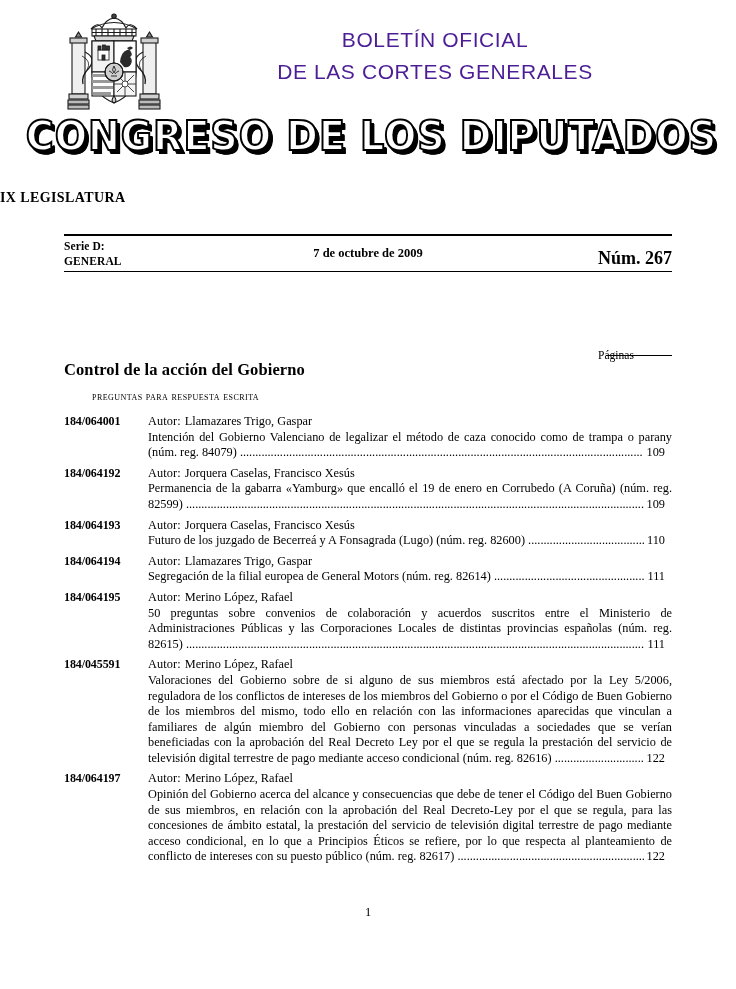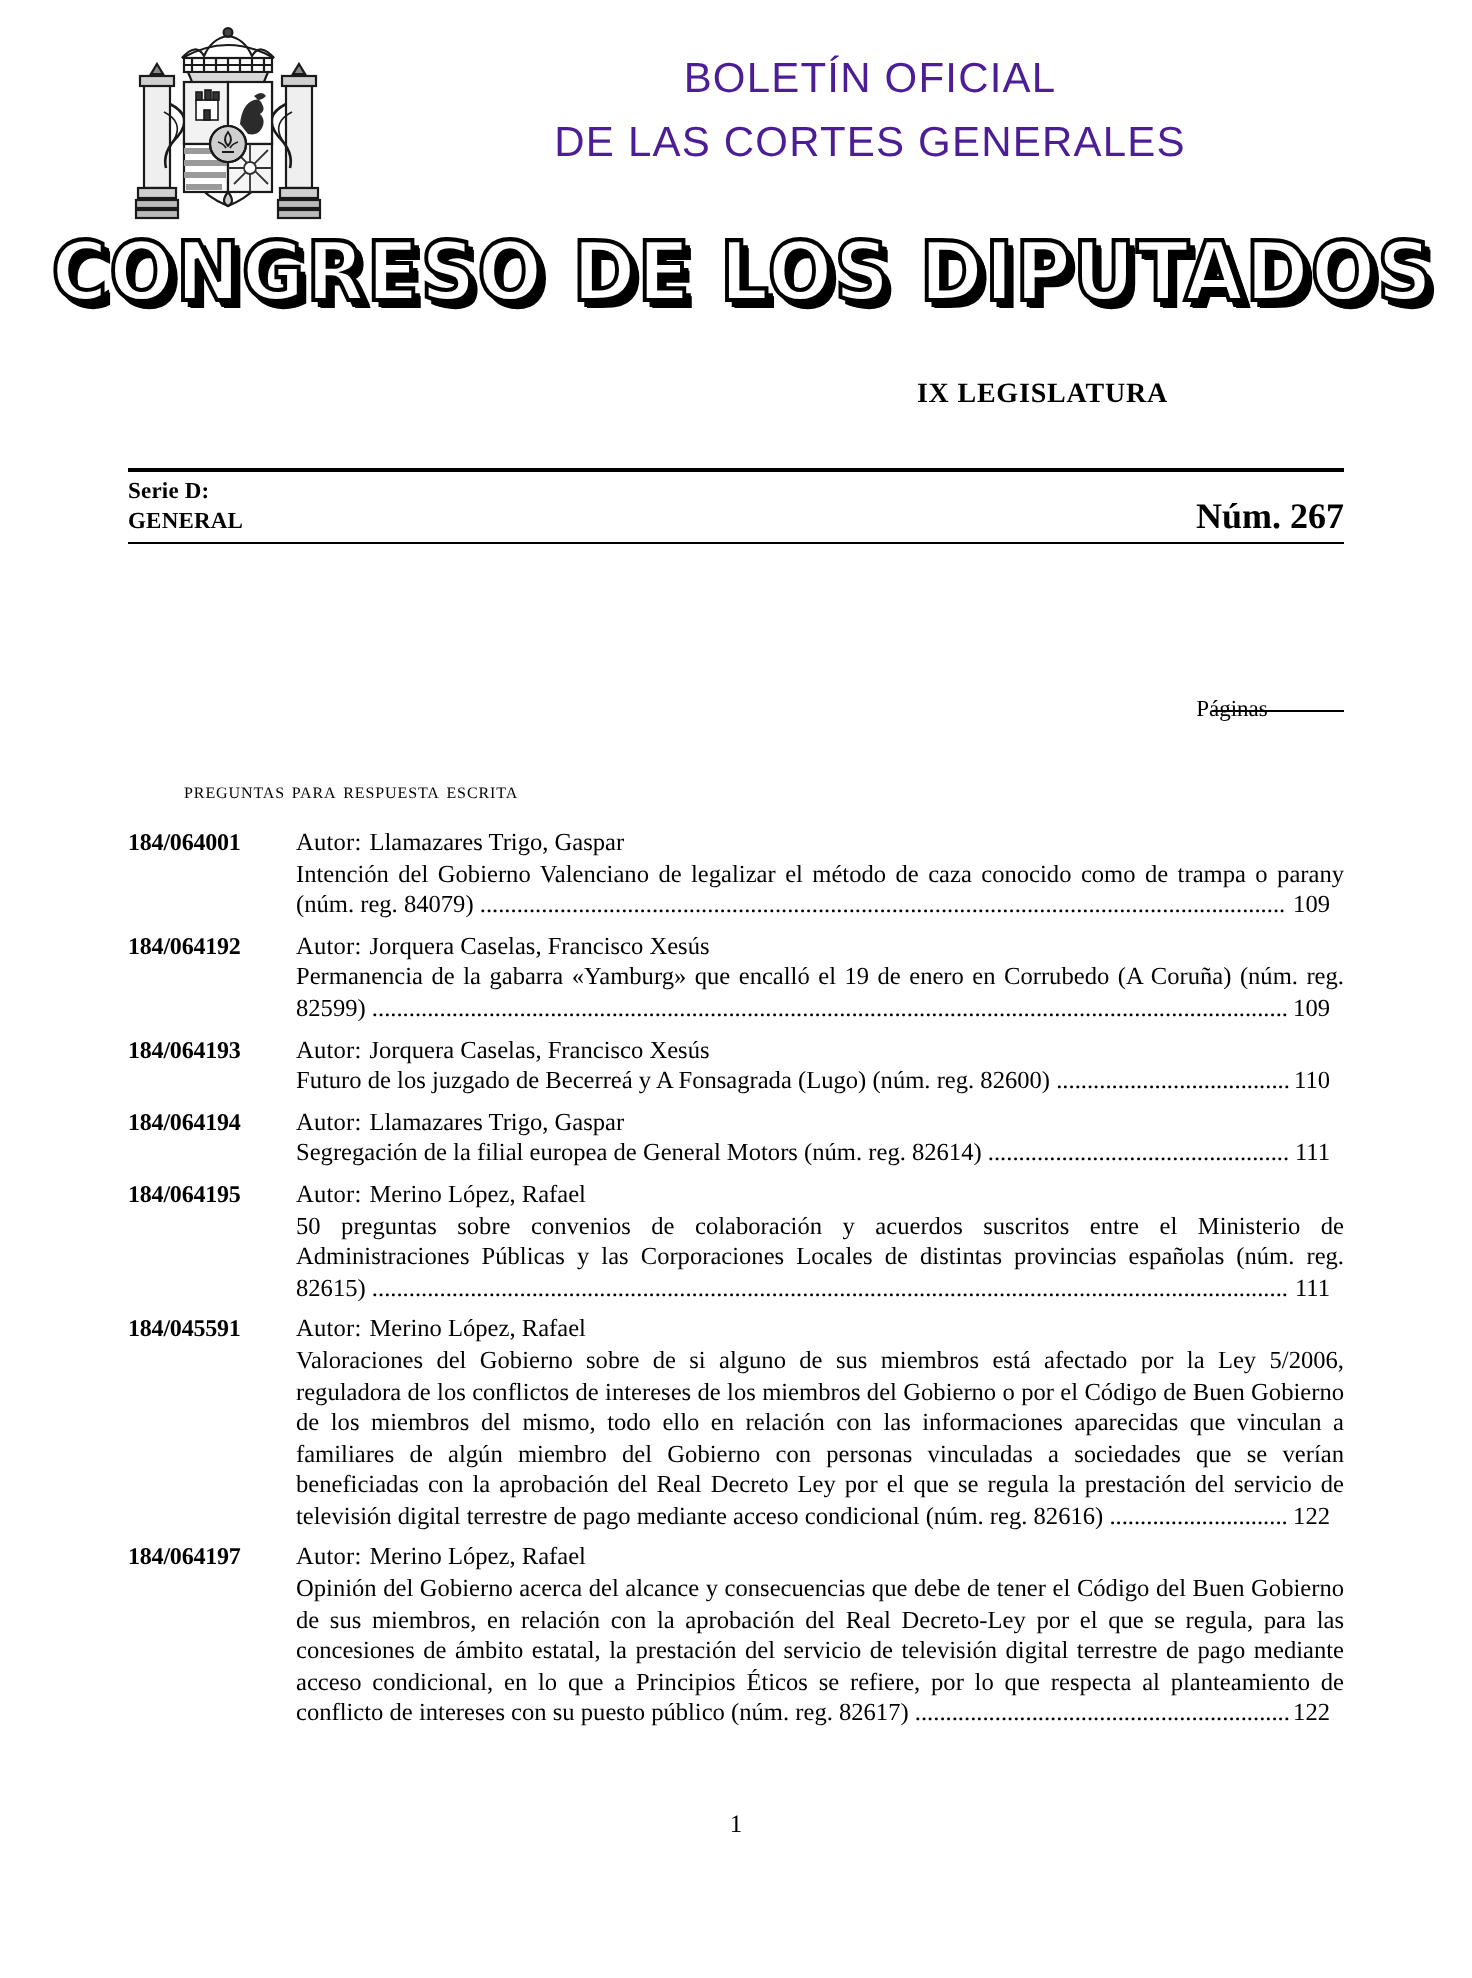--- a/index.html
+++ b/index.html
@@ -74,21 +74,21 @@
     transform: scaleX(0.93);
     transform-origin: center;
     white-space: nowrap;
   }
 
   .legislatura {
     position: absolute;
     left: 0;
     top: 190px;
     width: 584px;
-    text-align: right;
+    text-align: left;
     font-size: 14px;
     font-weight: 700;
     letter-spacing: 0.4px;
   }
 
   
   .rule-top {
     position: absolute;
     left: 64px;
     top: 234px;
@@ -320,26 +320,28 @@
     <div class="congreso">CONGRESO DE LOS DIPUTADOS</div>
 
     <div class="legislatura">IX LEGISLATURA</div>
   </div>
 
   <div class="rule-top"></div>
   <div class="serie">
     <div>Serie D:</div>
     <div>GENERAL</div>
   </div>
+  <div class="issue-date">7 de octubre de 2009</div>
   <div class="issue-num">Núm. 267</div>
   <div class="rule-bottom"></div>
 
   <div class="paginas-label">Páginas</div>
   <div class="paginas-rule"></div>
 
+  <div class="section-title">Control de la acción del Gobierno</div>
   <div class="subsection-title">PREGUNTAS PARA RESPUESTA ESCRITA</div>
 
   <div class="entries">
       <div class="entry">
         <div class="entry-id">184/064001</div>
         <div class="entry-body">
           <div class="entry-author"><span class="lab">Autor:</span><span class="nm">Llamazares Trigo, Gaspar</span></div>
           <div class="entry-desc">Intención del Gobierno Valenciano de legalizar el método de caza conocido como de trampa o parany (núm. reg. 84079) <span class="dots">...................................................................................................................................</span></div>
         </div>
         <span class="entry-page" style="top: 31.1938px;">109</span>

